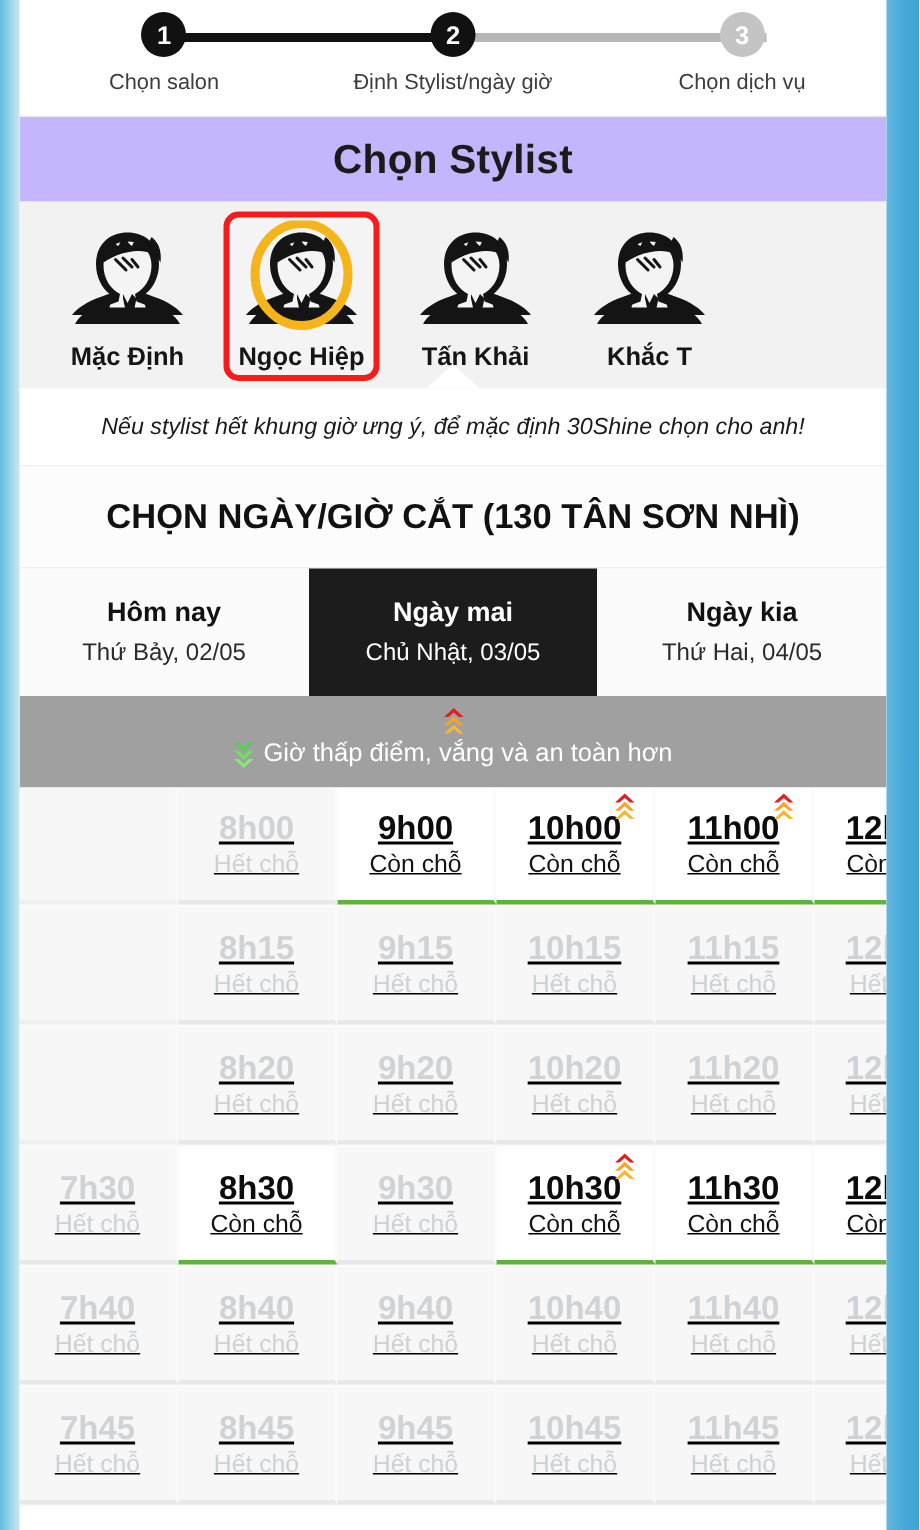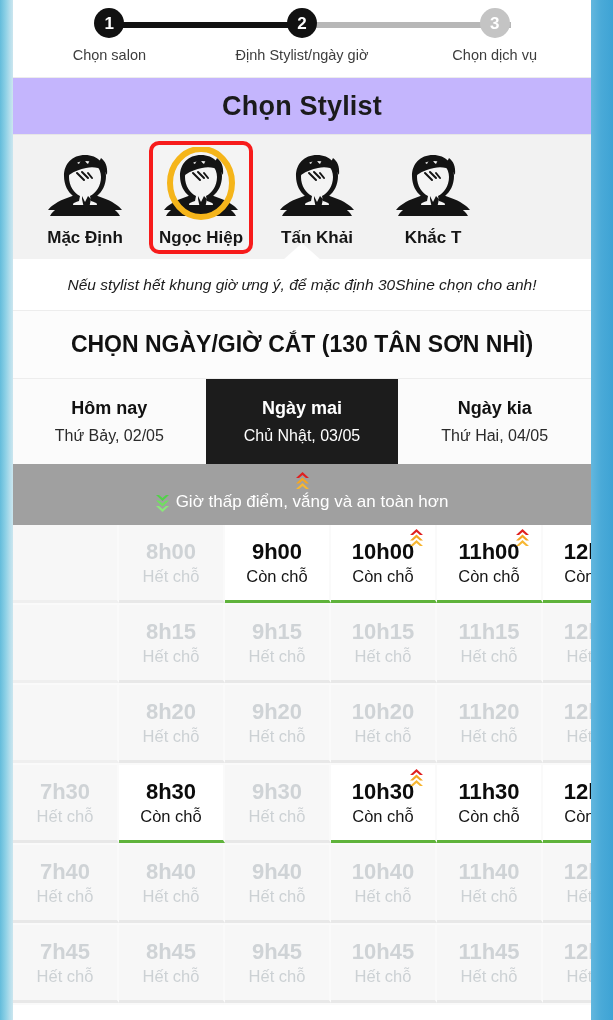--- a/index.html
+++ b/index.html
@@ -149,20 +149,21 @@
   .cell {
     flex: 0 0 106px; width: 106px;
     height: 78px;
     margin: 0 0 2px 0;
     background: #f7f7f7;
     border-right: 2px solid #fafafa;
     display: flex; flex-direction: column;
     align-items: center; justify-content: center;
     position: relative;
     border-bottom: 3px solid #e8e8e8;
+    text-decoration: underline;
   }
   .cell .t-time { font-size: 22px; font-weight: bold; color: #cfd3d6; line-height: 1.15; }
   .cell .t-stat { font-size: 16.5px; color: #ccd1d4; margin-top: 3px; }
 
   .cell.avail { background: #ffffff; border-bottom: 3px solid #5fb33b; }
   .cell.avail .t-time { color: #0c0c0c; }
   .cell.avail .t-stat { color: #141414; }
 
   .cell.empty { background: #f7f7f7; border-bottom: 3px solid #efefef; }
 

